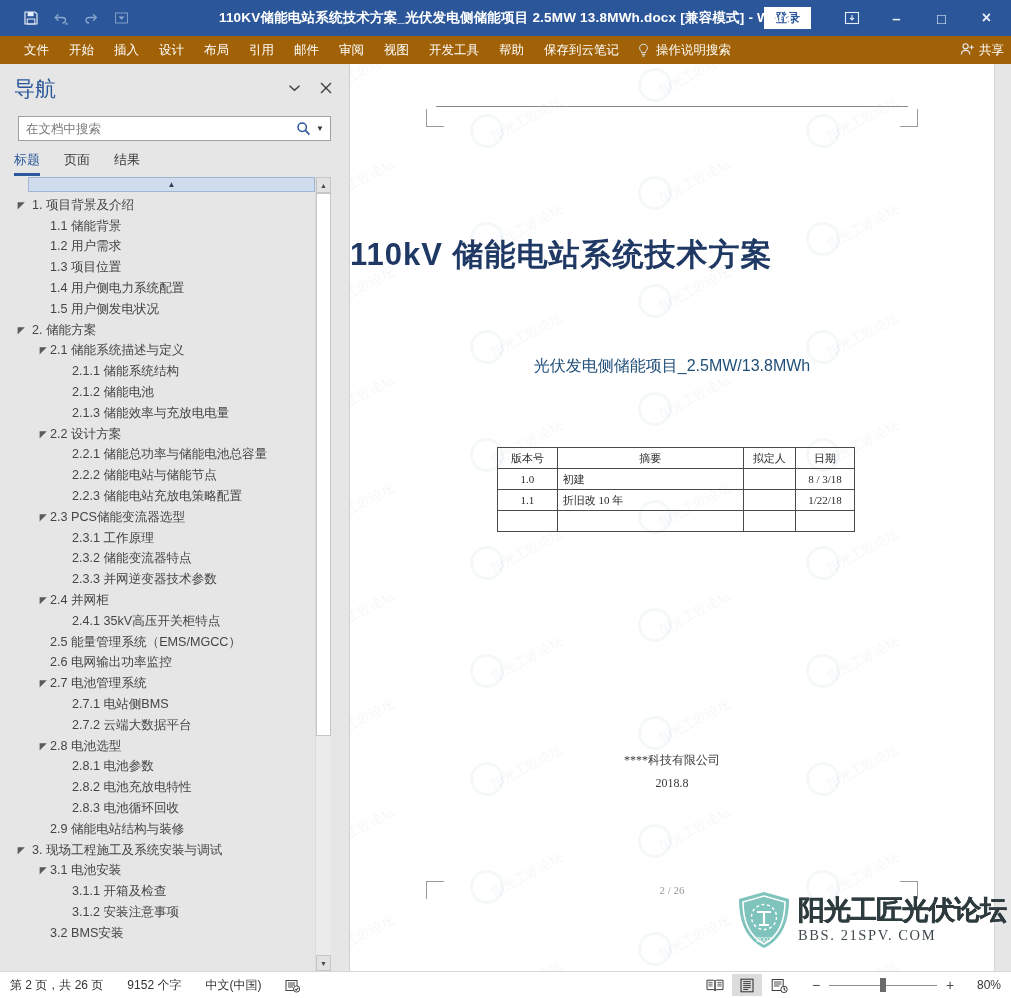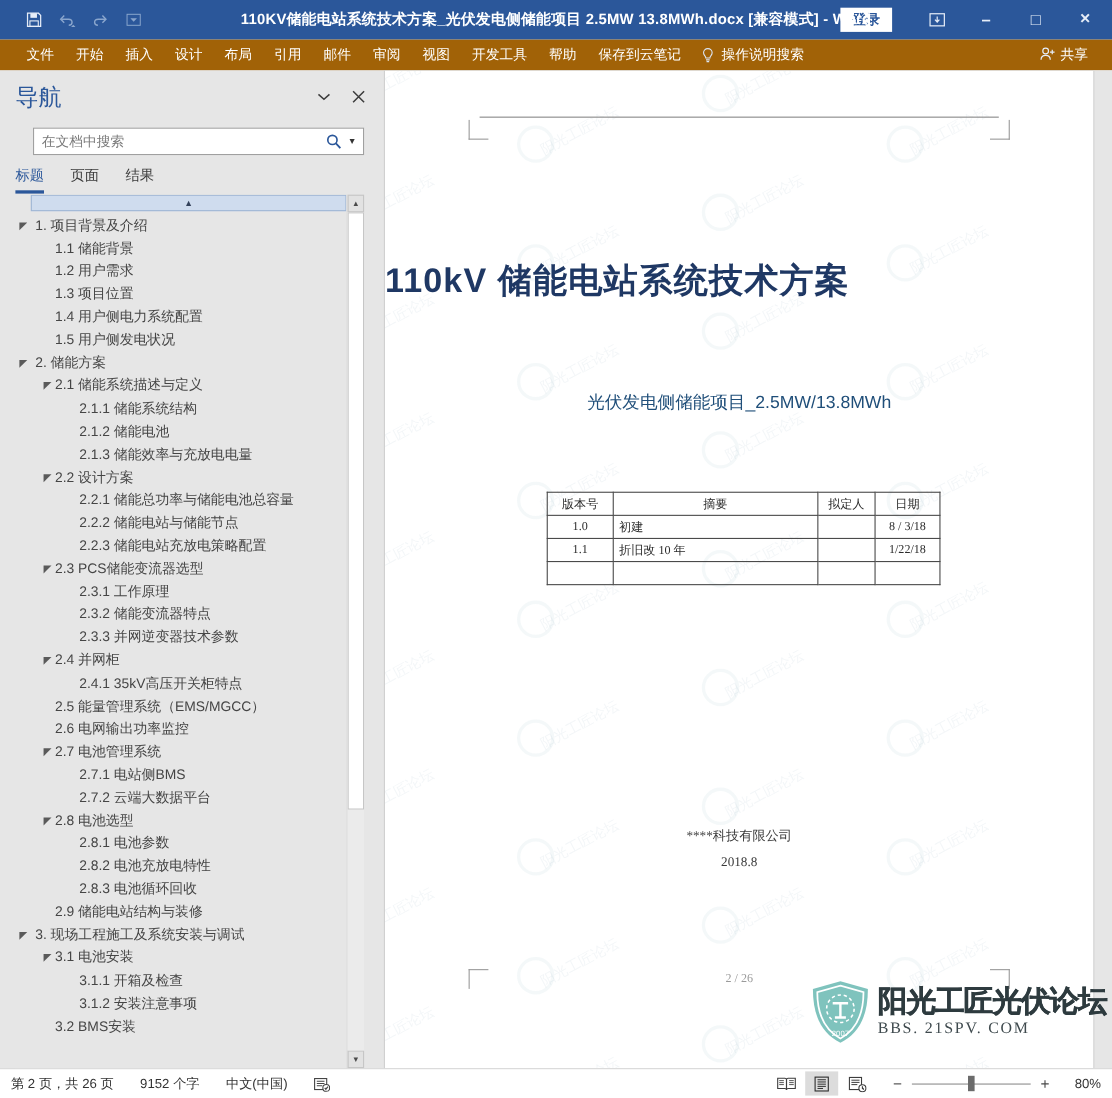--- a/index.html
+++ b/index.html
@@ -41,38 +41,38 @@
 
   
   .ribbonbar {
     height: 28px; background: #a16207; color: #fff; display: flex; align-items: center;
     padding-left: 14px; flex: 0 0 28px; font-size: 12.5px; position: relative;
   }
   .rtab { padding: 0 10px; height: 28px; display: flex; align-items: center; white-space: nowrap; }
   .tellme { display: flex; align-items: center; gap: 6px; padding-left: 8px; }
   .bulb { width: 13px; height: 15px; }
   .share {
-    margin-left: auto; margin-right: 22px; display: flex; gap: 4px;
+    margin-left: auto; margin-right: 7px; display: flex; gap: 4px;
     font-size: 12.5px;
   }
 
   
   .workspace { flex: 1 1 auto; display: flex; min-height: 0; background: #e6e6e6; }
 
   
   .navpane {
     width: 350px; flex: 0 0 350px; background: #e6e6e6;
     display: flex; flex-direction: column; position: relative;
     border-right: 1px solid #d0d0d0;
   }
   .nav-header { display: flex; align-items: flex-start; padding: 12px 12px 0 14px; height: 48px; }
   .nav-title { font-size: 21px; color: #2b579a; line-height: 1; padding-top: 2px; }
   .nav-hdr-btns { margin-left: auto; display: flex; gap: 10px; padding-top: 2px; }
   .nav-hdr-btn { width: 22px; height: 20px; display: flex; align-items: center; justify-content: center; color: #444; }
-  .nav-search-wrap { padding: 4px 18px 0 30px; }
+  .nav-search-wrap { padding: 4px 18px 0 18px; }
   .nav-search {
     height: 25px; background: #fff; border: 1px solid #a0a0a0;
     display: flex; align-items: center; padding: 0 4px 0 7px;
   }
   .nav-search input {
     flex: 1 1 auto; border: 0; outline: 0; font-size: 12.5px; color: #707070;
     font-family: "Liberation Sans", "DejaVu Sans", sans-serif; background: transparent;
   }
   .nav-search input::placeholder { color: #7a7a7a; }
   .srch-ico { color: #2b579a; display: flex; align-items: center; }

